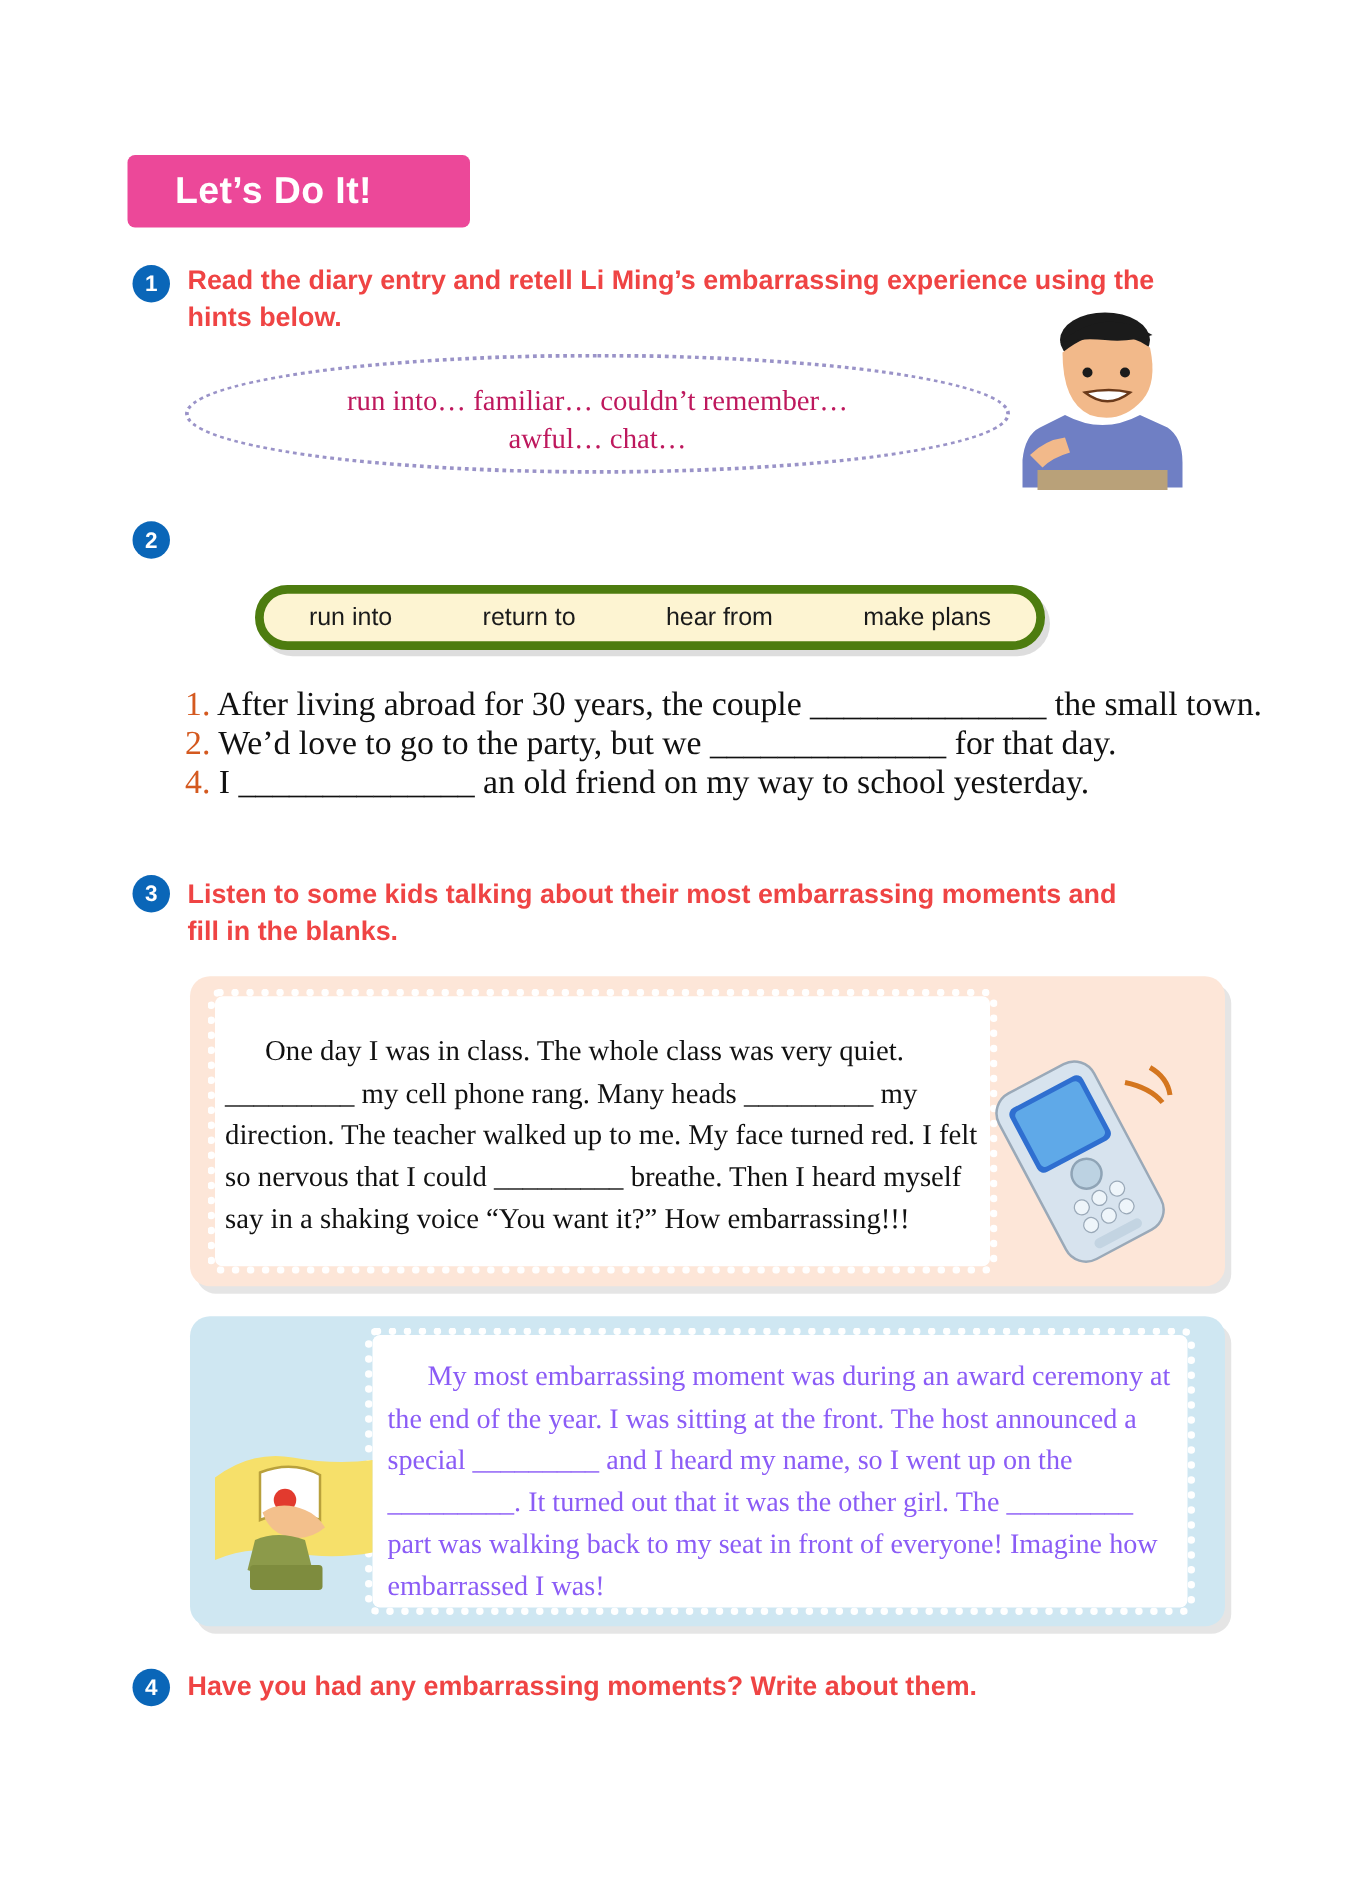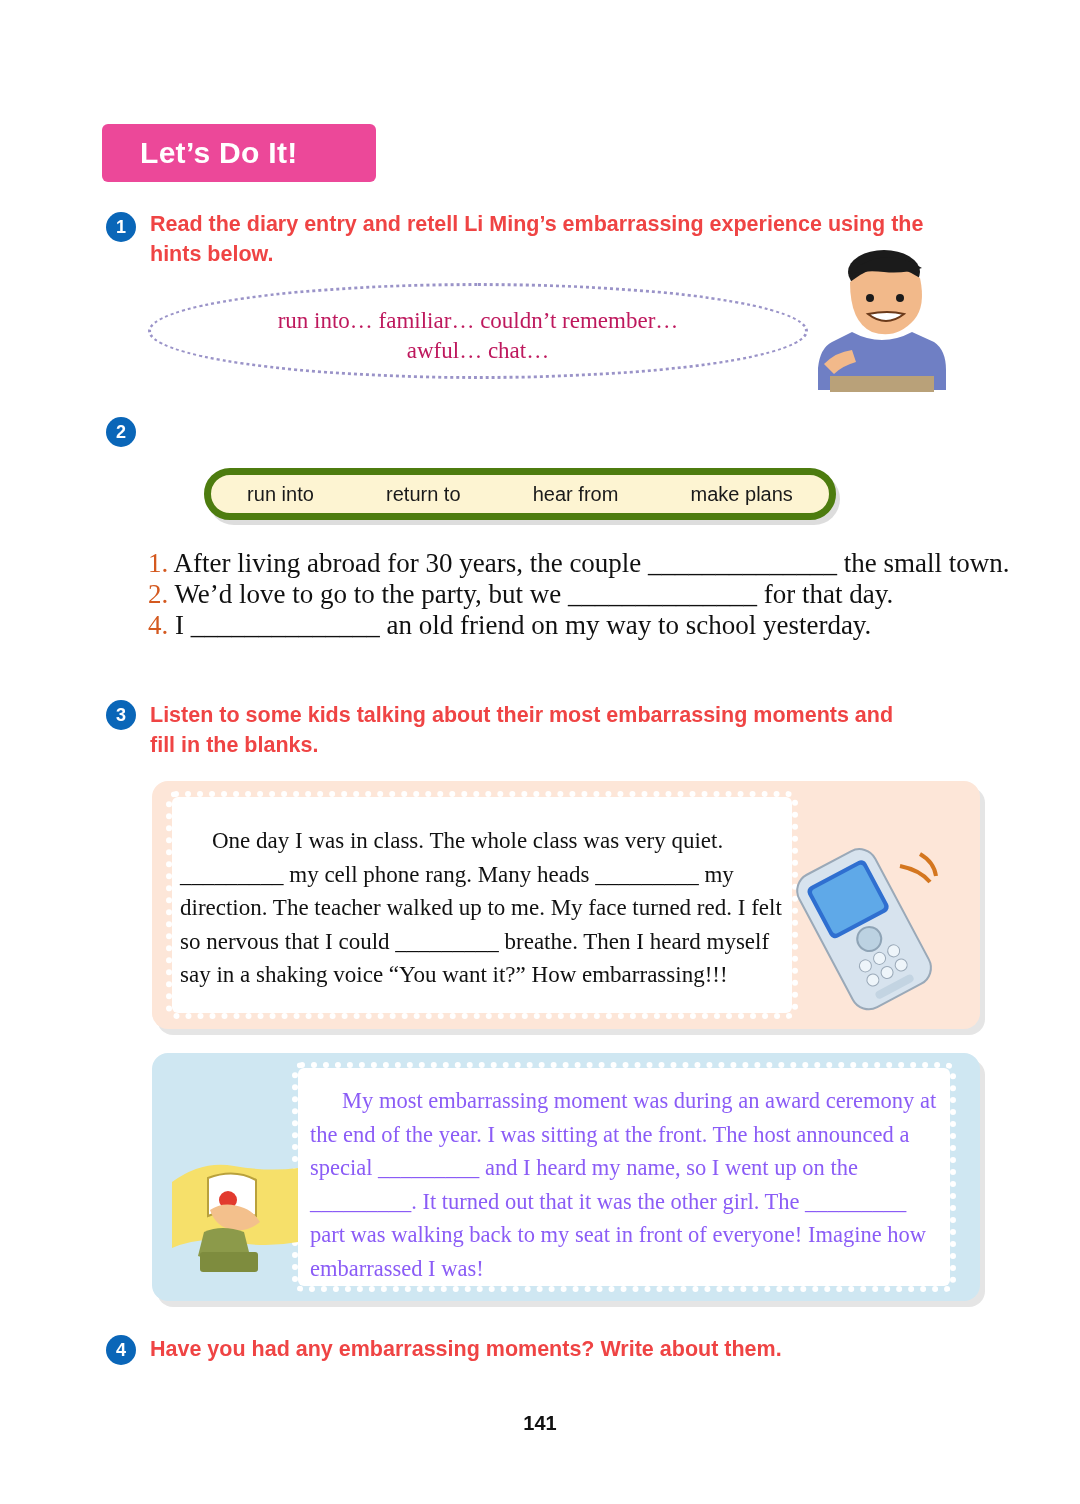--- a/index.html
+++ b/index.html
@@ -329,14 +329,13 @@
     <circle cx="62" cy="52" r="9" fill="#e23a2e"></circle>
     <path d="M58 60 l-4 16 l8 -6 l8 6 l-4 -16z" fill="#e23a2e"></path>
     <path d="M44 62 q14 -10 34 -2 q10 4 16 14 q-12 10 -26 8 q-18 -2 -24 -20z" fill="#f3c08c"></path>
     <path d="M38 84 q18 -8 40 0 l6 24 q-26 10 -52 0z" fill="#8c9a4a"></path>
     <rect x="34" y="104" width="58" height="20" rx="3" fill="#7e8c3e"></rect>
   </svg>
 
   <div class="num-badge" style="left:106px; top:1335px;">4</div>
   <div class="heading" style="left:150px; top:1334px; width:830px;">Have you had any embarrassing moments? Write about them.</div>
 
-  <div class="pagenum">141</div>
 </div>
 
 </body></html>

